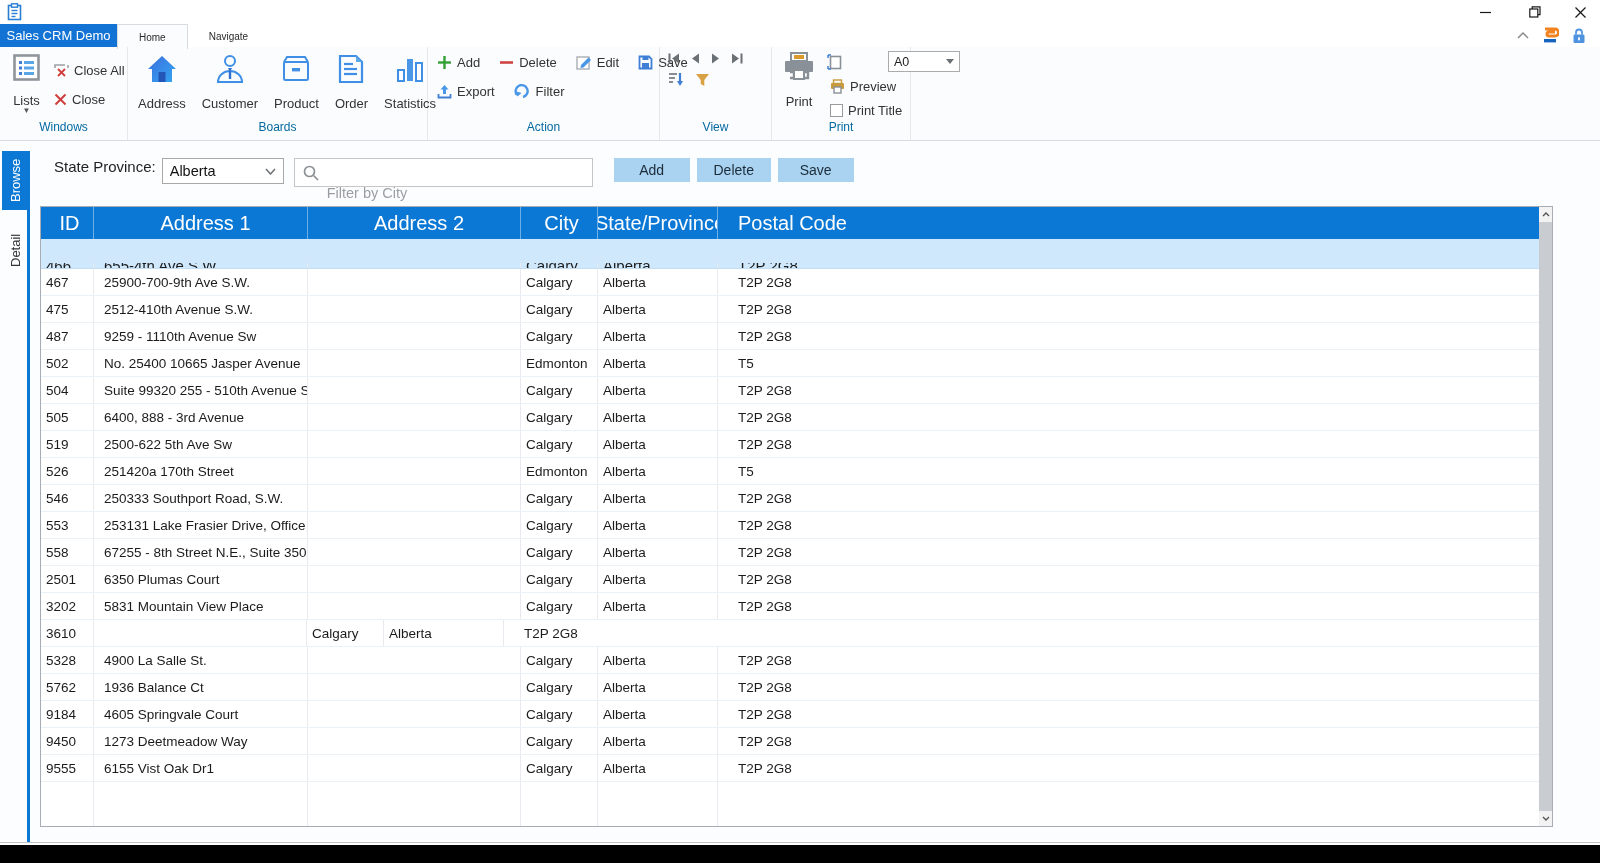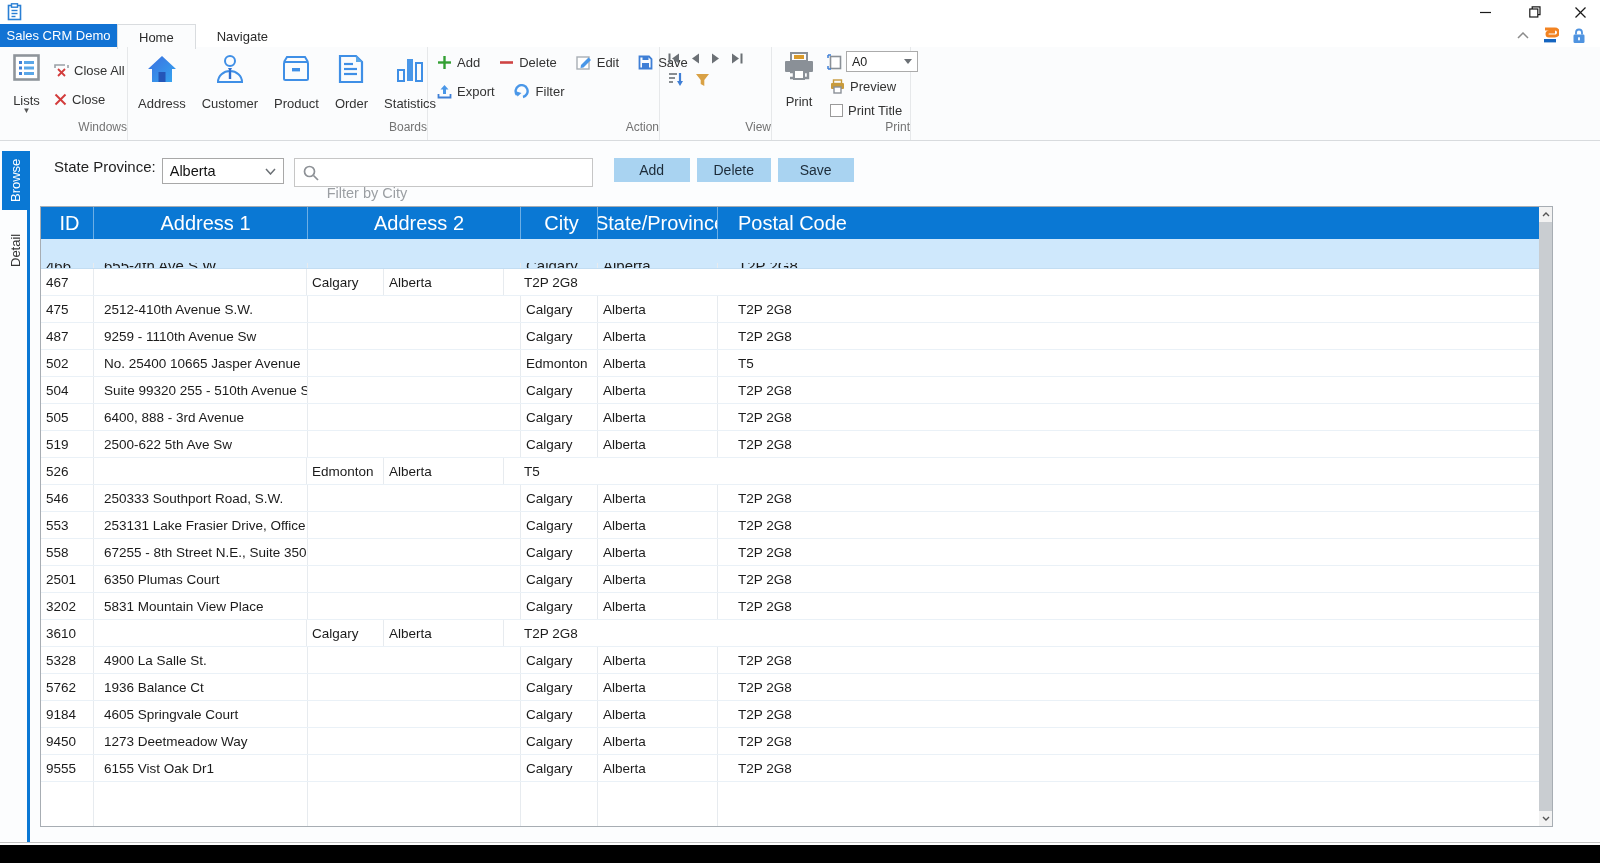--- a/index.html
+++ b/index.html
@@ -25,37 +25,37 @@
   
   .tabrow {
     height: 23px; display: flex; align-items: stretch; background: #ffffff;
   }
   .app-tab {
     background: #1273d4; color: #fff; font-size: 13px;
     display: flex; align-items: center; justify-content: center;
     width: 117px;
   }
   .rtab {
-    font-size: 13px; color: #2b2b2b; display: flex; align-items: center; justify-content: center;
+    font-size: 10px; color: #2b2b2b; display: flex; align-items: center; justify-content: center;
     padding: 12px 21px;
   }
   .rtab.active {
     background: #fbfcfd; border: 1px solid #d9dcdf; border-bottom: none;
   }
   .tabrow .spacer { flex: 1; }
   .tabrow-right { display: flex; align-items: center; gap: 13px; padding-right: 14px; }
 
   
   .ribbon {
     height: 94px; background: #fbfcfd; border-bottom: 1px solid #d8dbde;
     display: flex; align-items: stretch;
   }
   .rgroup { display: flex; flex-direction: column; border-right: 1px solid #e6e8ea; }
   .rgroup-body { flex: 1; display: flex; padding: 5px 6px 0 6px; }
-  .rgroup-label { height: 20px; text-align: right; color: #737373; font-size: 12px; }
+  .rgroup-label { height: 20px; text-align: center; color: #0369a1; font-size: 12px; }
 
   .bigbtn {
     display: flex; flex-direction: column; align-items: center; justify-content: flex-start;
     padding: 2px 7px; font-size: 13px; color: #333;
   }
   .bigbtn .lbl { margin-top: 12px; }
   .smallbtn {
     display: flex; align-items: center; gap: 5px; font-size: 13px; color: #333; height: 24px;
     padding: 0 3px; white-space: nowrap;
   }
@@ -70,21 +70,21 @@
   .action-row { display: flex; gap: 13px; }
 
   .view-grid { display: flex; flex-direction: column; gap: 8px; padding: 6px 4px 0 8px; }
   .view-row { display: flex; gap: 11px; align-items: center; }
   .iconbtn { display: flex; align-items: center; justify-content: center; }
 
   .print-body { display: flex; padding: 3px 4px 0 8px; gap: 9px; }
   .print-col { display: flex; flex-direction: column; gap: 4px; padding-top: 1px; }
   .combo-mini {
     width: 72px; height: 21px; border: 1px solid #ababab; background: #fff;
-    display: flex; align-items: center; font-size: 12.5px; padding: 0 5px; color: #222;
+    display: flex; align-items: center; font-size: 12.5px; padding: 0 5px; color: #222; margin-left: 42px;
   }
   .combo-mini .chev { margin-left: auto; }
   .combo-row { display: flex; align-items: center; gap: 4px; }
   .checkbox { width: 13px; height: 13px; border: 1px solid #9a9a9a; background: #fff; }
 
   
   .content {
     position: absolute; left: 0; top: 141px; width: 1600px; height: 700px;
     background: #fcfdfe;
   }
@@ -541,20 +541,21 @@
           <div class="grow selected">
             <div class="cell c-id">466</div>
             <div class="cell c-address1">655-4th Ave S.W.</div>
             <div class="cell c-address2"></div>
             <div class="cell c-city">Calgary</div>
             <div class="cell c-state">Alberta</div>
             <div class="cell c-postal">T2P 2G8</div>
           </div>
           <div class="grow">
             <div class="cell c-id">467</div>
+            <div class="cell c-address1">25900-700-9th Ave S.W.</div>
             <div class="cell c-address2"></div>
             <div class="cell c-city">Calgary</div>
             <div class="cell c-state">Alberta</div>
             <div class="cell c-postal">T2P 2G8</div>
           </div>
           <div class="grow">
             <div class="cell c-id">475</div>
             <div class="cell c-address1">2512-410th Avenue S.W.</div>
             <div class="cell c-address2"></div>
             <div class="cell c-city">Calgary</div>
@@ -596,20 +597,21 @@
           <div class="grow">
             <div class="cell c-id">519</div>
             <div class="cell c-address1">2500-622 5th Ave Sw</div>
             <div class="cell c-address2"></div>
             <div class="cell c-city">Calgary</div>
             <div class="cell c-state">Alberta</div>
             <div class="cell c-postal">T2P 2G8</div>
           </div>
           <div class="grow">
             <div class="cell c-id">526</div>
+            <div class="cell c-address1">251420a 170th Street</div>
             <div class="cell c-address2"></div>
             <div class="cell c-city">Edmonton</div>
             <div class="cell c-state">Alberta</div>
             <div class="cell c-postal">T5</div>
           </div>
           <div class="grow">
             <div class="cell c-id">546</div>
             <div class="cell c-address1">250333 Southport Road, S.W.</div>
             <div class="cell c-address2"></div>
             <div class="cell c-city">Calgary</div>

